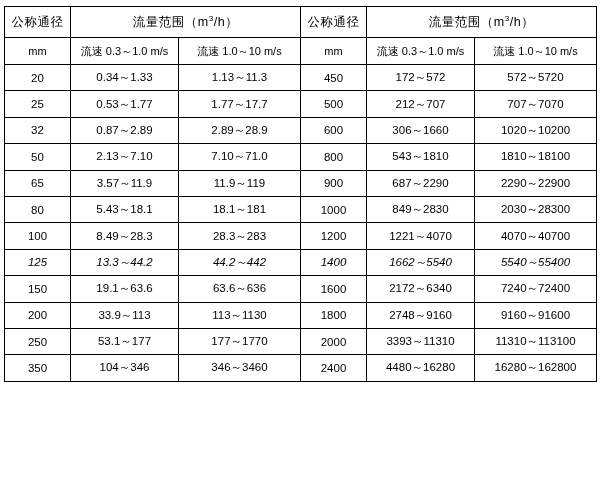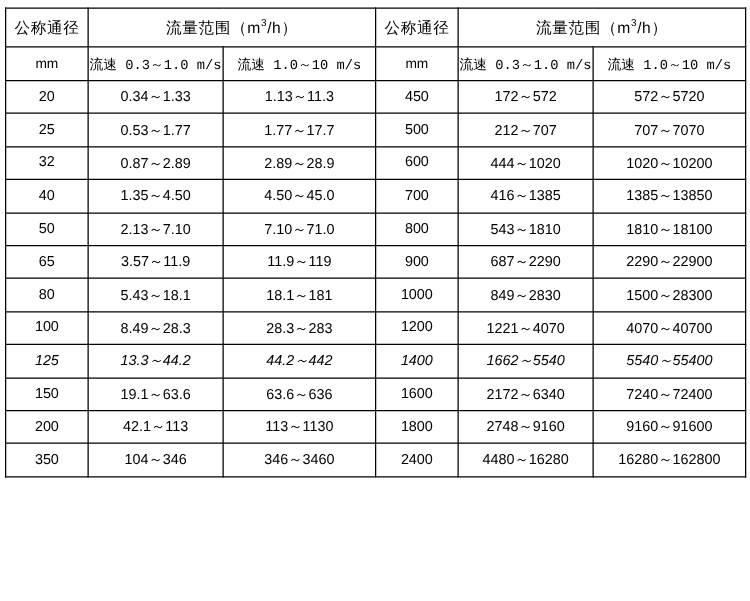--- a/index.html
+++ b/index.html
@@ -56,21 +56,21 @@
     vertical-align: super;
     line-height: 0;
   }
   .unit-cell {
     font-size: 11.5px;
   }
   .grp-sep td {
     border-top: 2px solid #000000;
     font-style: italic;
   }
-  .nowrap { white-space: nowrap; font-family: Liberation Mono, monospace; }
+  .nowrap { white-space: nowrap; }
 </style>
 </head>
 <body>
 
 <div id="sheet">
   <table class="flow-table">
     <colgroup>
       <col class="col-dn">
         <col class="col-r1">
         <col class="col-r2">
@@ -111,30 +111,22 @@
           <td>1.77～17.7</td>
           <td>500</td>
           <td>212～707</td>
           <td>707～7070</td>
         </tr>
         <tr class="body-row">
           <td>32</td>
           <td>0.87～2.89</td>
           <td>2.89～28.9</td>
           <td>600</td>
-          <td>444～1020</td>
+          <td>306～1660</td>
           <td>1020～10200</td>
-        </tr>
-        <tr class="body-row">
-          <td>40</td>
-          <td>1.35～4.50</td>
-          <td>4.50～45.0</td>
-          <td>700</td>
-          <td>416～1385</td>
-          <td>1385～13850</td>
         </tr>
         <tr class="body-row">
           <td>50</td>
           <td>2.13～7.10</td>
           <td>7.10～71.0</td>
           <td>800</td>
           <td>543～1810</td>
           <td>1810～18100</td>
         </tr>
         <tr class="body-row">
@@ -144,21 +136,21 @@
           <td>900</td>
           <td>687～2290</td>
           <td>2290～22900</td>
         </tr>
         <tr class="body-row">
           <td>80</td>
           <td>5.43～18.1</td>
           <td>18.1～181</td>
           <td>1000</td>
           <td>849～2830</td>
-          <td>1500～28300</td>
+          <td>2030～28300</td>
         </tr>
         <tr class="body-row">
           <td>100</td>
           <td>8.49～28.3</td>
           <td>28.3～283</td>
           <td>1200</td>
           <td>1221～4070</td>
           <td>4070～40700</td>
         </tr>
         <tr class="body-row grp-sep">
@@ -172,25 +164,33 @@
         <tr class="body-row">
           <td>150</td>
           <td>19.1～63.6</td>
           <td>63.6～636</td>
           <td>1600</td>
           <td>2172～6340</td>
           <td>7240～72400</td>
         </tr>
         <tr class="body-row">
           <td>200</td>
-          <td>42.1～113</td>
+          <td>33.9～113</td>
           <td>113～1130</td>
           <td>1800</td>
           <td>2748～9160</td>
           <td>9160～91600</td>
+        </tr>
+        <tr class="body-row">
+          <td>250</td>
+          <td>53.1～177</td>
+          <td>177～1770</td>
+          <td>2000</td>
+          <td>3393～11310</td>
+          <td>11310～113100</td>
         </tr>
         <tr class="body-row">
           <td>350</td>
           <td>104～346</td>
           <td>346～3460</td>
           <td>2400</td>
           <td>4480～16280</td>
           <td>16280～162800</td>
         </tr>
       </tbody>

